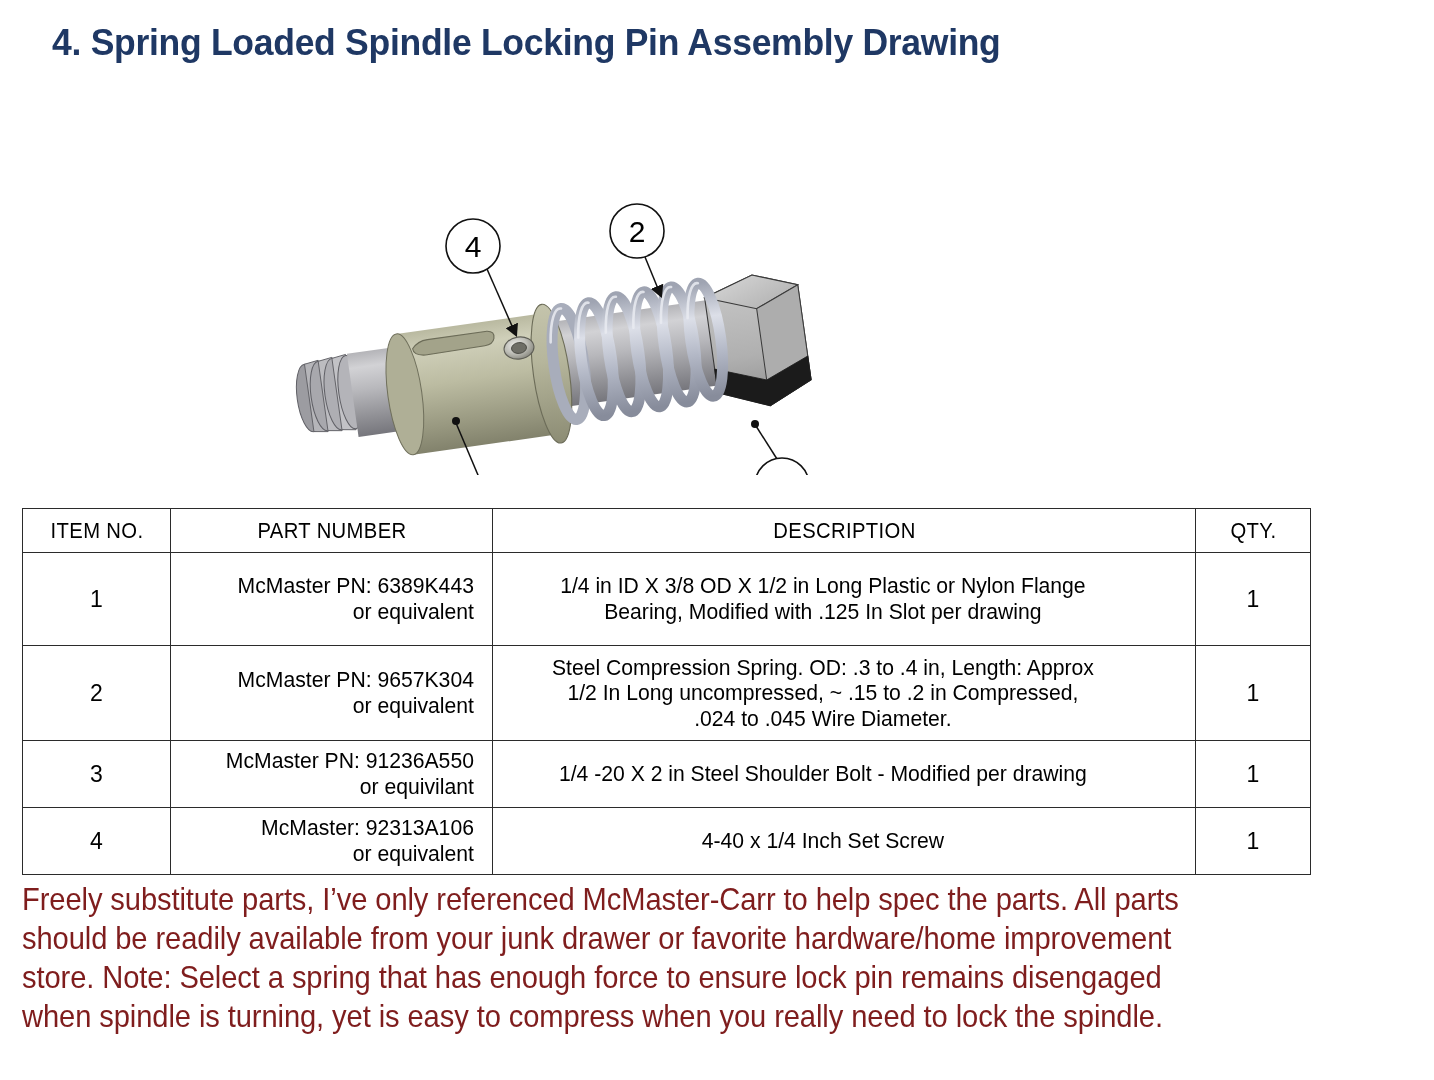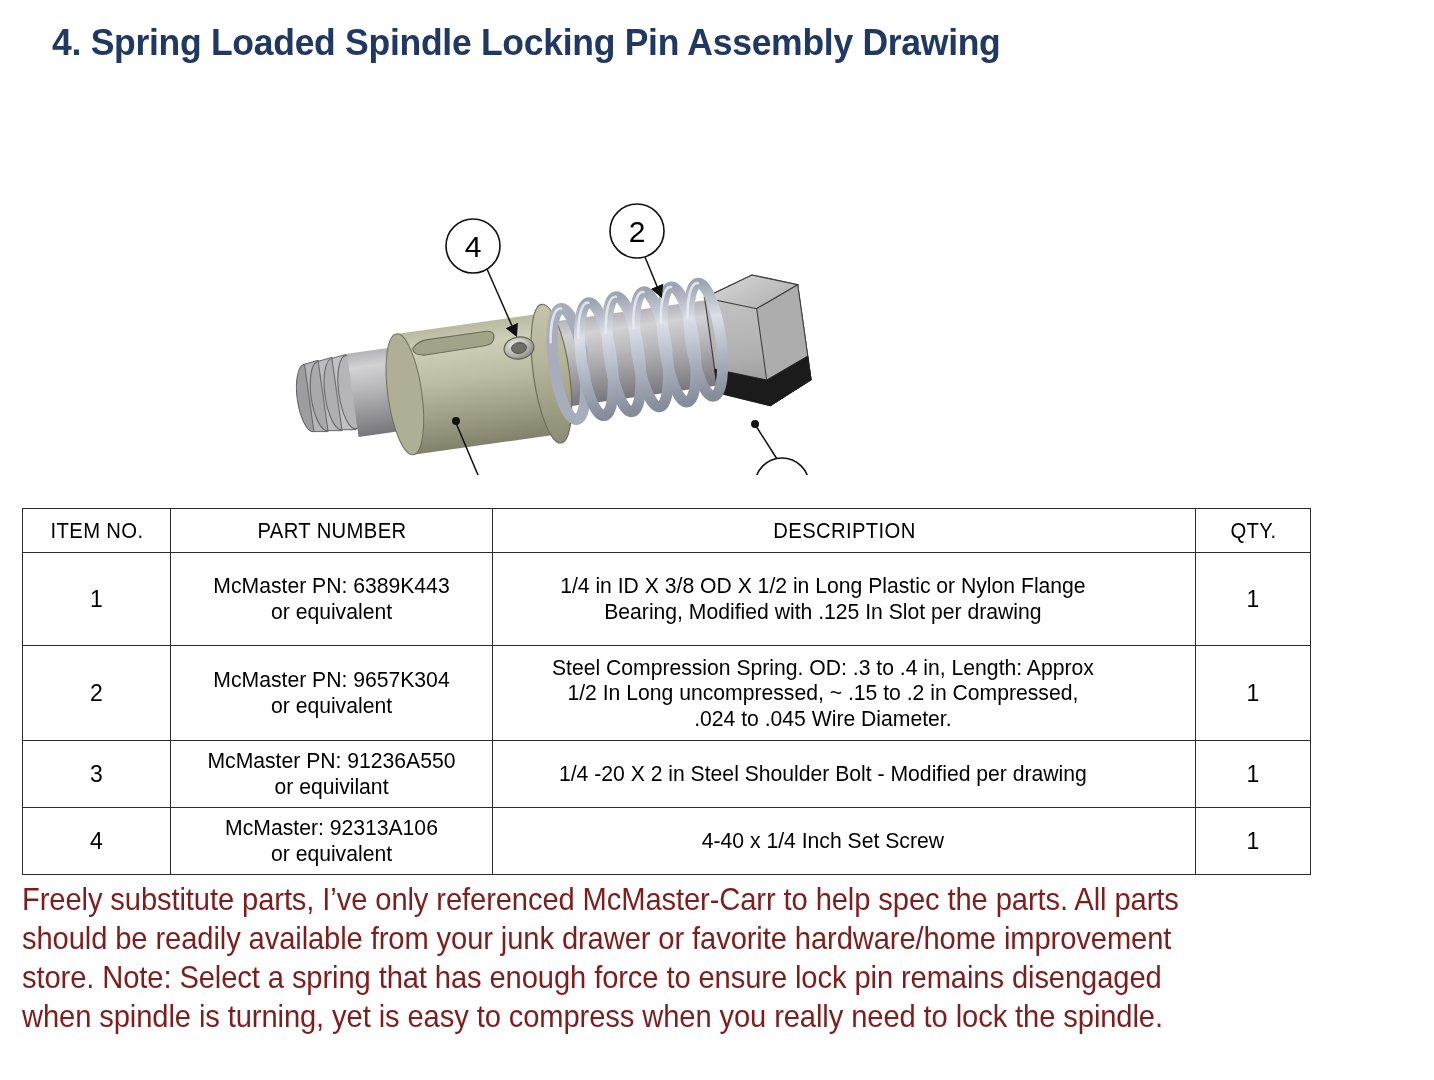--- a/index.html
+++ b/index.html
@@ -73,21 +73,21 @@
   #bom-table td {
     font-size: 22.5px;
     line-height: 1.14;
   }
   #bom-table td.cell-item,
   #bom-table td.cell-qty {
     text-align: center;
     font-size: 23px;
   }
   #bom-table td.cell-pn {
-    text-align: center;
+    text-align: right;
     padding: 4px 9px;
   }
   #bom-table td.cell-desc {
     text-align: center;
     padding: 4px 8px 4px 7px;
   }
   .pn-line, .desc-line {
     display: block;
     white-space: nowrap;
     transform: scaleX(0.94);

